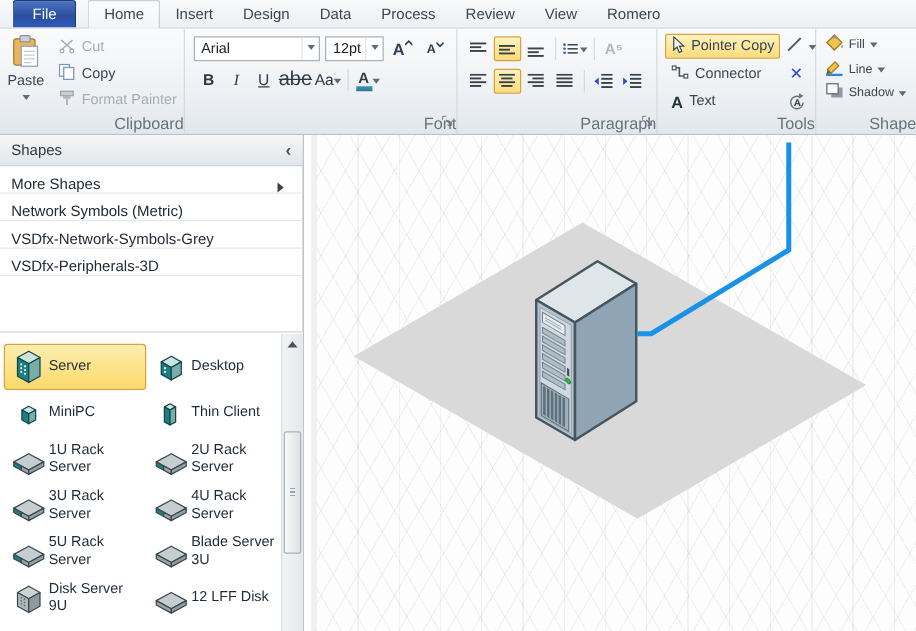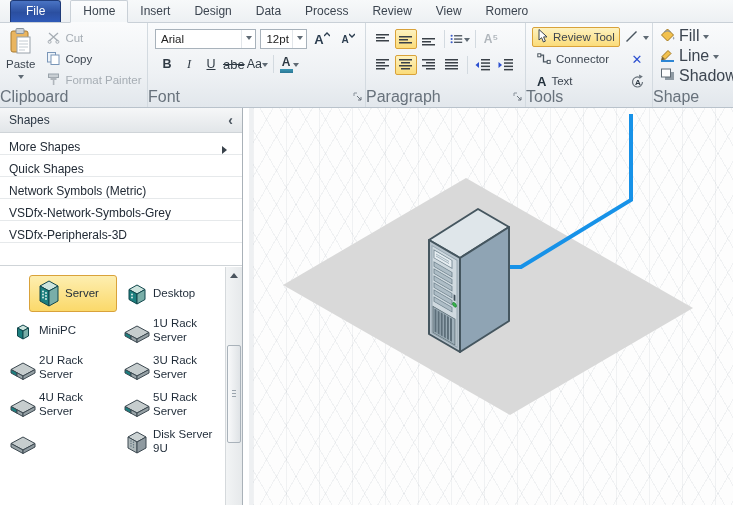--- a/index.html
+++ b/index.html
@@ -16,22 +16,22 @@
   .tab { padding:3px 12px 4px; color:#3c4550; white-space:nowrap; }
   .tab.file { background:linear-gradient(#4a74c4,#2b4fa0 55%,#2f5ab8); color:#fff;
     border:1px solid #1e3a78; border-bottom:none; border-radius:3px 3px 0 0;
     margin:0 9px 0 10px; padding:3px 15px 4px; }
   .tab.active { background:linear-gradient(#fbfcfd,#f3f6f8); border:1px solid #c9d0d7;
     border-bottom:1px solid #fafbfc; border-radius:2px 2px 0 0; margin-bottom:-1px; }
   
   .ribbon { position:absolute; top:23px; left:0; right:0; height:85px;
     background:linear-gradient(#fafbfc,#eef1f4 60%,#e2e7ec); border-bottom:1px solid #b9c2cb; }
   .group { position:absolute; top:0; bottom:0; border-right:1px solid #d3dae0; }
-  .glabel { position:absolute; bottom:1px; left:0; right:0; text-align:left;
-    font-size:16px; color:#68727c; }
+  .glabel { position:absolute; bottom:1px; left:0; right:0; text-align:right;
+    font-size:13px; color:#68727c; }
   .launcher { position:absolute; right:3px; bottom:3px; }
   .g-clipboard { left:0; width:148px; }
   .g-font      { left:148px; width:218px; }
   .g-paragraph { left:366px; width:160px; }
   .g-tools     { left:526px; width:127px; }
   .g-shape     { left:653px; width:80px; border-right:none; }
   .row { display:flex; align-items:center; }
   .hl { background:linear-gradient(#fdf2c0,#fbdc7a); border:1px solid #d9a23a !important; border-radius:2px; }
   .sbtn { display:flex; align-items:center; gap:5px; height:20px; padding:0 4px;
     font-size:11.5px; color:#3c4550; border:1px solid transparent; border-radius:2px; white-space:nowrap; }
@@ -52,54 +52,54 @@
     border:1px solid #a8b2bb; font-size:11.5px; padding-left:5px; color:#222; }
   .combo .arr { margin-left:auto; width:14px; align-self:stretch; display:flex;
     align-items:center; justify-content:center; border-left:1px solid #e2e6ea; }
   .fontname { width:105px; }
   .fontsize { width:48px; }
   .fmt { min-width:20px; height:20px; display:flex; align-items:center; justify-content:center;
     font-size:12.5px; color:#2f3a44; }
   .bold { font-weight:bold; }
   .ital { font-style:italic; font-family:"Liberation Serif","DejaVu Serif",serif; }
   .und  { text-decoration:underline; }
-  .strike { text-decoration:line-through; font-size:13px; }
+  .strike { text-decoration:line-through; font-size:16px; }
   .ga { font-weight:bold; color:#2c3e50; position:relative; }
   .fontcolor { display:flex; flex-direction:column; align-items:center; line-height:11px; padding-top:2px; }
   .fontcolor .bar { width:13px; height:4px; background:linear-gradient(#3b97b5,#2a7694); margin-top:1px; }
   
   .g-paragraph .row1 { padding:6px 4px 0 6px; gap:1px; }
   .g-paragraph .row2 { padding:6px 4px 0 6px; gap:1px; }
   .sup5 { color:#b0b6bc; font-weight:bold; font-size:12px; }
   
   .g-tools .trow { padding:4px 4px 0 6px; display:flex; align-items:center; justify-content:space-between; }
   .g-tools .trow2 { padding-top:2px; }
   .xglyph { color:#2b4fd0; font-weight:bold; font-size:13px; width:22px; text-align:center; }
   
   .g-shape .srow { padding:4px 2px 0 7px; display:flex; align-items:center; gap:4px; }
   .g-shape .srow2 { padding-top:2px; }
-  .g-shape .slbl { font-size:16px; }
+  .g-shape .slbl { font-size:10px; }
   
   .sidebar { position:absolute; top:108px; left:0; width:243px; bottom:0; background:#fff;
     border-right:1px solid #a9b1b8; }
   .sb-header { height:25px; display:flex; align-items:center; padding:0 9px;
     background:linear-gradient(#f6f7f8,#e2e6e9); border-bottom:1px solid #cfd4d8; color:#2b3744; }
   .sb-header .chev { margin-left:auto; color:#4a545e; font-size:14px; font-weight:bold; }
   .sten { height:22px; display:flex; align-items:flex-end; padding:0 9px;
     border-bottom:1px solid #e6e9eb; color:#222b36; }
   .sten .tri { margin-left:auto; width:0; height:0; border:4px solid transparent;
     border-left:5px solid #39424b; margin-right:2px; }
   .sten.sel { background:linear-gradient(#fdeaa6,#fbd96a);
     border-top:1px solid #d9a23a; border-bottom:1px solid #d9a23a; }
   .shape-list { position:absolute; top:157px; left:0; right:0; bottom:0;
     border-top:1px solid #cfd4d8; background:#fff; }
   .shape-grid { position:absolute; top:9px; left:3px; display:grid;
     grid-template-columns:114px 114px; grid-auto-rows:37px; }
   .cell { display:flex; align-items:center; padding:0 2px; border:1px solid transparent; border-radius:3px; }
-  .cell.sel { background:linear-gradient(#fdeeb0,#fbd96a); border-color:#d9a23a;margin-left:26px; }
+  .cell.sel { background:linear-gradient(#fdeeb0,#fbd96a); border-color:#d9a23a; }
   .cell .icn { width:33px; display:flex; justify-content:center; flex:none; }
   .cell .lbl { font-size:11.5px; color:#1f2b38; line-height:1.18; width:76px; }
   
   .sbar { position:absolute; top:1px; right:0; bottom:0; width:17px;
     background:linear-gradient(90deg,#f2f4f5,#e6e9eb); border-left:1px solid #d5d9dc; }
   .sbar .up { height:15px; display:flex; align-items:center; justify-content:center; }
   .sbar .up i { width:0; height:0; border:4px solid transparent; border-bottom:5px solid #4a545e; margin-top:-3px; }
   .thumb { position:absolute; left:1px; right:1px; top:78px; height:98px;
     background:linear-gradient(90deg,#f8f9fa,#dfe3e6); border:1px solid #a9b2ba; border-radius:2px; }
   .thumb .grip { position:absolute; left:4px; right:4px; top:50%; height:8px; margin-top:-4px;
@@ -348,21 +348,21 @@
           <path d="M4,4 L8,8 M8,5 V8 H5" stroke="#6a737c" fill="none"></path>
         </svg></span>
   </div>
 
   <div class="group g-tools">
     <div class="trow">
       <div class="sbtn hl">
         <span><svg width="11" height="14" viewBox="0 0 11 14">
               <path d="M2,0.5 L2,11 L4.6,8.7 L6.4,13 L8.4,12.1 L6.6,7.9 L10,7.9 Z" fill="#fdfdfd" stroke="#3c4650" stroke-width="1"></path>
             </svg></span>
-        <span>Review Tool</span>
+        <span>Pointer Copy</span>
       </div>
       <div class="sbtn">
         <span><svg width="13" height="13" viewBox="0 0 13 13">
               <path d="M1.5,11.5 L11.5,1.5" stroke="#4a5660" stroke-width="1.5"></path>
             </svg></span>
         <span class="dd"></span>
       </div>
     </div>
     <div class="trow trow2">
       <div class="sbtn">
@@ -425,23 +425,20 @@
 <div class="sidebar">
   <div class="sb-header">
     <span>Shapes</span>
     <span class="chev">‹</span>
   </div>
   <div class="sten">
     <span>More Shapes</span>
     <span class="tri"></span>
   </div>
   <div class="sten">
-    <span>Quick Shapes</span>
-  </div>
-  <div class="sten">
     <span>Network Symbols (Metric)</span>
   </div>
   <div class="sten">
     <span>VSDfx-Network-Symbols-Grey</span>
   </div>
   <div class="sten">
     <span>VSDfx-Peripherals-3D</span>
   </div>
 
   <div class="shape-list">
@@ -490,20 +487,32 @@
                 <polygon points="9.5,12 15,15 15,23 9.5,20" fill="#1b7f7f"></polygon>
                 <polygon points="15,15 20.5,12 20.5,20 15,23" fill="#79aea8"></polygon>
               </g>
             </svg>
           </span>
           <span class="lbl">MiniPC</span>
         </div>
         <div class="cell">
           <span class="icn">
             <svg width="30" height="30" viewBox="0 0 30 30">
+              <g stroke="#11474c" stroke-linejoin="round">
+                <polygon points="14,7 18.5,9.5 14,12 9.5,9.5" fill="#cde4de"></polygon>
+                <polygon points="9.5,9.5 14,12 14,24 9.5,21.5" fill="#1b7f7f"></polygon>
+                <polygon points="14,12 18.5,9.5 18.5,21.5 14,24" fill="#79aea8"></polygon>
+              </g>
+            </svg>
+          </span>
+          <span class="lbl">Thin Client</span>
+        </div>
+        <div class="cell">
+          <span class="icn">
+            <svg width="30" height="30" viewBox="0 0 30 30">
               <g stroke="#3c4850" stroke-linejoin="round">
                 <polygon points="15,10 27,16.5 15,23 3,16.5" fill="#c6cdce"></polygon>
                 <polygon points="3,16.5 9,19.75 9,23.25 3,20" fill="#1b7f7f"></polygon>
                 <polygon points="9,19.75 15,23 15,26.5 9,23.25" fill="#9aa5a9"></polygon>
                 <polygon points="15,23 27,16.5 27,20 15,26.5" fill="#95a0a4"></polygon>
               </g>
             </svg>
           </span>
           <span class="lbl">1U Rack Server</span>
         </div>
@@ -562,40 +571,53 @@
         <div class="cell">
           <span class="icn">
             <svg width="30" height="30" viewBox="0 0 30 30">
               <g stroke="#3c4850" stroke-linejoin="round">
                 <polygon points="15,10 27,16.5 15,23 3,16.5" fill="#c6cdce"></polygon>
                 <polygon points="3,16.5 15,23 15,26.5 3,20" fill="#9aa5a9"></polygon>
                 <polygon points="15,23 27,16.5 27,20 15,26.5" fill="#8f9aa0"></polygon>
               </g>
             </svg>
           </span>
+          <span class="lbl">Blade Server 3U</span>
         </div>
         <div class="cell">
           <span class="icn">
             <svg width="30" height="30" viewBox="0 0 30 30">
               <g stroke="#3c4850" stroke-linejoin="round">
                 <polygon points="15,5 24,10 15,15 6,10" fill="#ccd3d4"></polygon>
                 <polygon points="6,10 15,15 15,26 6,21" fill="#aeb8ba"></polygon>
                 <polygon points="15,15 24,10 24,21 15,26" fill="#8f9aa0"></polygon>
               </g>
               <g fill="#5d6f7a">
                 <circle cx="9" cy="14" r=".7"></circle>
                 <circle cx="11.5" cy="15.3" r=".7"></circle>
                 <circle cx="9" cy="16.5" r=".7"></circle>
                 <circle cx="11.5" cy="17.8" r=".7"></circle>
                 <circle cx="9" cy="19" r=".7"></circle>
                 <circle cx="11.5" cy="20.3" r=".7"></circle>
               </g>
             </svg>
           </span>
           <span class="lbl">Disk Server 9U</span>
+        </div>
+        <div class="cell">
+          <span class="icn">
+            <svg width="30" height="30" viewBox="0 0 30 30">
+              <g stroke="#3c4850" stroke-linejoin="round">
+                <polygon points="15,10 27,16.5 15,23 3,16.5" fill="#c6cdce"></polygon>
+                <polygon points="3,16.5 15,23 15,26.5 3,20" fill="#9aa5a9"></polygon>
+                <polygon points="15,23 27,16.5 27,20 15,26.5" fill="#8f9aa0"></polygon>
+              </g>
+            </svg>
+          </span>
+          <span class="lbl">12 LFF Disk</span>
         </div>
       </div>
     <div class="sbar">
       <div class="up">
           <i></i>
         </div>
       <div class="thumb">
           <div class="grip"></div>
         </div>
     </div>

